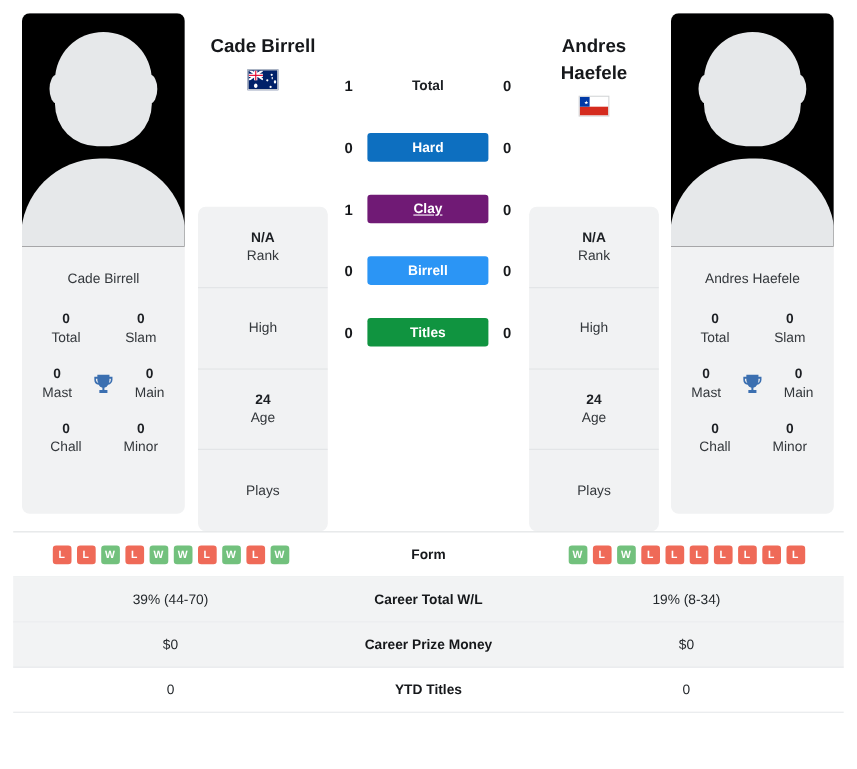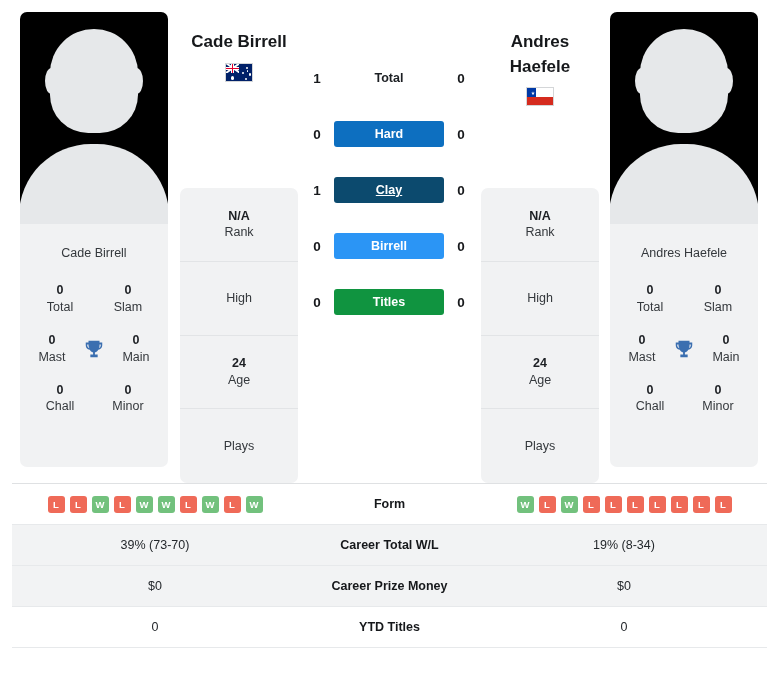--- a/index.html
+++ b/index.html
@@ -388,21 +388,21 @@
       <div class="surface-row">
         <div class="sc-left">0</div>
         <div class="sc-mid">
           <span class="badge" style="background:#0d6fc0;">Hard</span>
         </div>
         <div class="sc-right">0</div>
       </div>
       <div class="surface-row">
         <div class="sc-left">1</div>
         <div class="sc-mid">
-          <span class="badge" style="background:#0c4a6e;text-decoration:underline;">Clay</span>
+          <span class="badge" style="background:#701a75;text-decoration:underline;">Clay</span>
         </div>
         <div class="sc-right">0</div>
       </div>
       <div class="surface-row">
         <div class="sc-left">0</div>
         <div class="sc-mid">
           <span class="badge" style="background:#2b95f5;">Birrell</span>
         </div>
         <div class="sc-right">0</div>
       </div>
@@ -441,21 +441,21 @@
           <span class="form-badge l">L</span>
           <span class="form-badge l">L</span>
           <span class="form-badge l">L</span>
           <span class="form-badge l">L</span>
           <span class="form-badge l">L</span>
           <span class="form-badge l">L</span>
         </div>
     </div>
 
     <div class="stat-row alt">
-      <div class="col-left">39% (73-70)</div>
+      <div class="col-left">39% (44-70)</div>
       <div class="col-mid">Career Total W/L</div>
       <div class="col-right">19% (8-34)</div>
     </div>
 
 
     <div class="stat-row alt">
       <div class="col-left">$0</div>
       <div class="col-mid">Career Prize Money</div>
       <div class="col-right">$0</div>
     </div>

